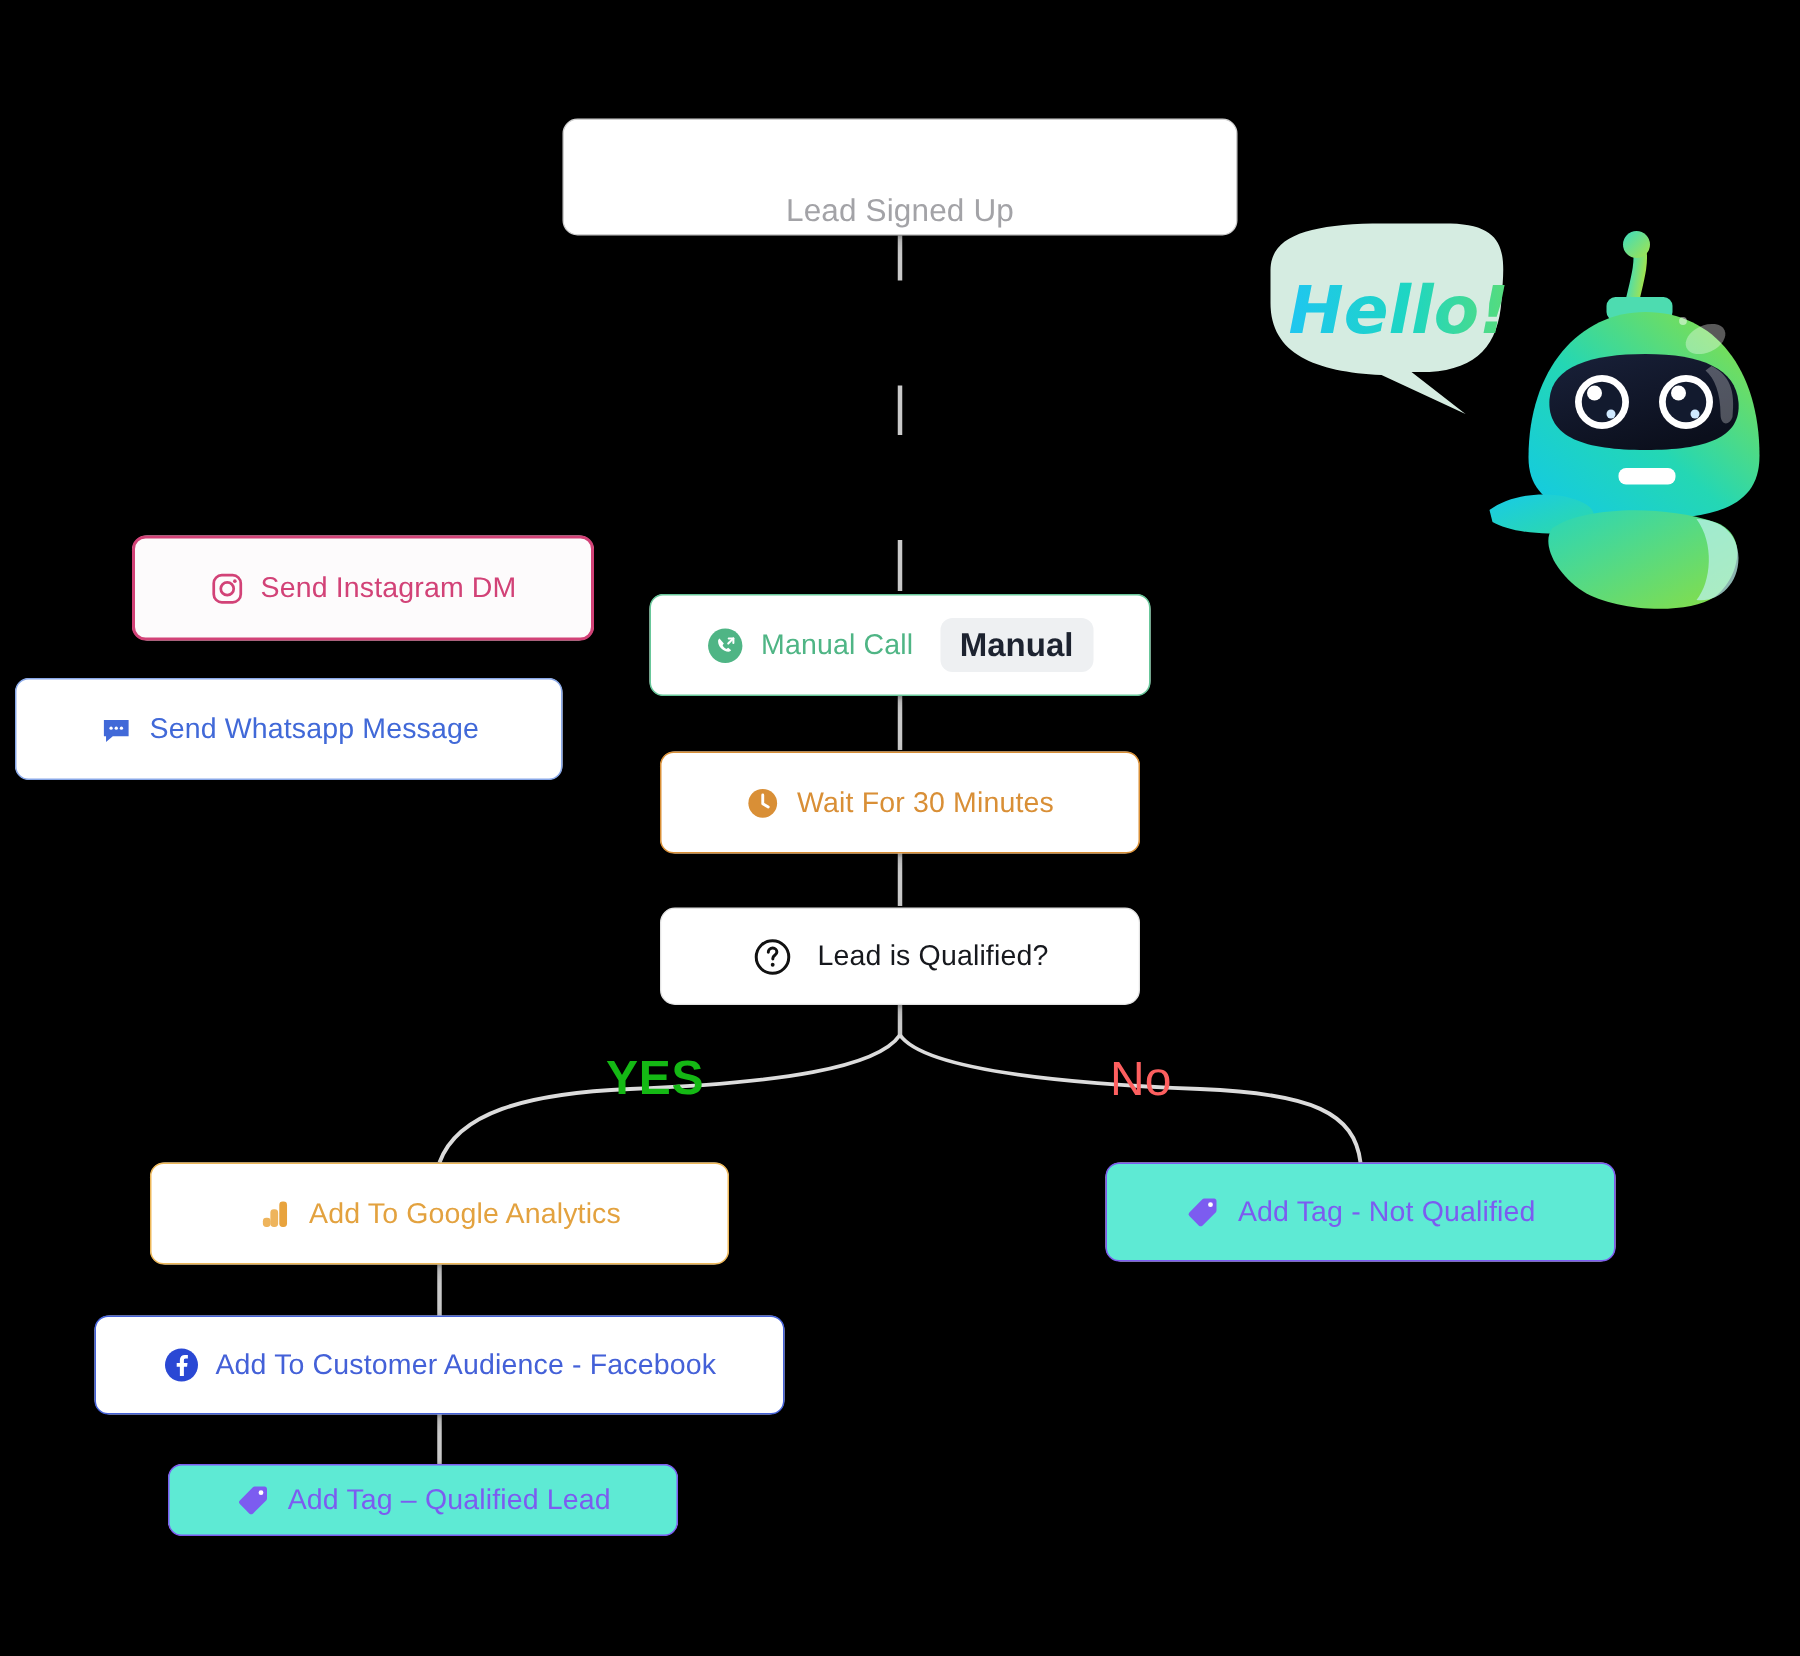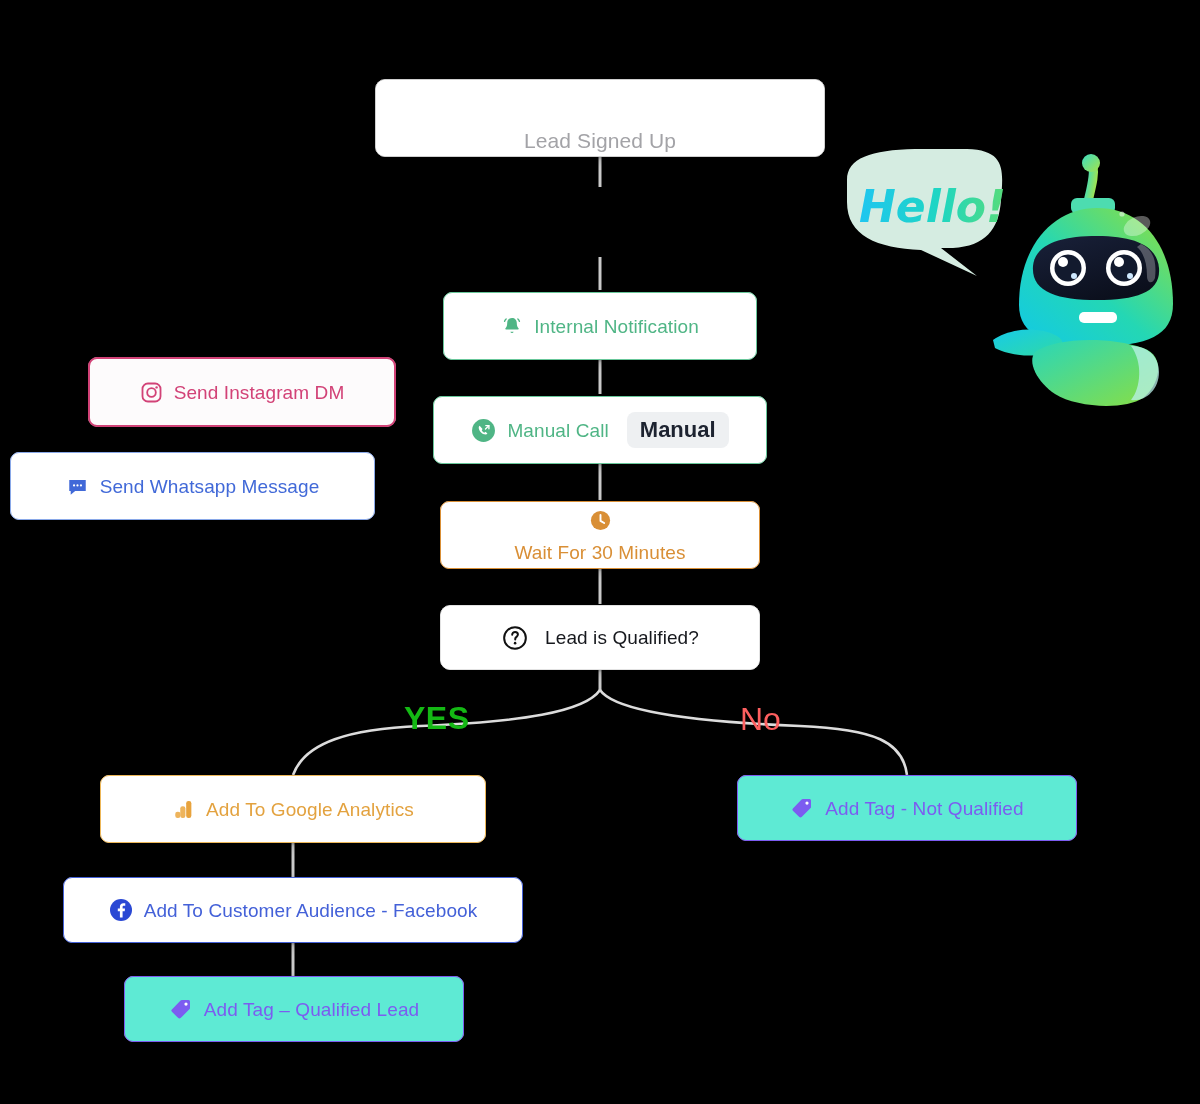--- a/index.html
+++ b/index.html
@@ -35,21 +35,21 @@
   .v-blue  .inner{border:2px solid #3355dd;}
   .v-blue  .lbl{color:#2c44cf;}
   .v-blue2 .inner{border:1.6px solid #89a8e8;}
   .v-blue2 .lbl{color:#4169d8;}
 
   
   .v-green .inner{border:1.6px solid #68c79a;}
   .v-green .lbl{color:#4fb585;}
 
   
-  .v-orange .inner{border:1.8px solid #d98f36;flex-direction:column;}
+  .v-orange .inner{border:1.8px solid #d98f36;}
   .v-orange .lbl{color:#d98f36;}
   .v-amber  .inner{border:1.8px solid #edb758;}
   .v-amber  .lbl{color:#e3a23f;}
 
   
   .v-pink{box-shadow:0 2px 4px rgba(0,0,0,.35),0 5px 12px rgba(0,0,0,.2);}
   .v-pink .inner{border:2.4px solid #d24277;background:#fdfbfc;}
   .v-pink .lbl{color:#d24277;}
 
   
@@ -102,33 +102,20 @@
     </g>
   </svg>
 
   <div class="node n-trigger" style="left:375px;top:79px;width:450px;height:78px;">
     <div class="inner" style="border:none;">
       <span class="lbl">Lead Signed Up</span>
     </div>
   </div>
 
 
-  <div class="node v-green" style="left:443px;top:292px;width:314px;height:68px;">
-    <div class="inner">
-      <span class="ico">
-        <svg width="22" height="22" viewBox="0 0 24 24">
-            <path d="M12 3.2c-3.1 0-5.2 2.3-5.2 5.3 0 3.9-1.1 5.2-1.9 6-0.5.5-.2 1.4.6 1.4h13c.8 0 1.1-.9.6-1.4-.8-.8-1.9-2.1-1.9-6 0-3-2.1-5.3-5.2-5.3z" fill="#4fb585"></path>
-            <path d="M10.2 18.4a1.9 1.9 0 0 0 3.6 0z" fill="#4fb585"></path>
-            <path d="M5.6 4.4 C4.6 5.2 4.1 6.1 3.9 7" stroke="#4fb585" stroke-width="1.5" fill="none" stroke-linecap="round"></path>
-            <path d="M18.4 4.4 C19.4 5.2 19.9 6.1 20.1 7" stroke="#4fb585" stroke-width="1.5" fill="none" stroke-linecap="round"></path>
-          </svg>
-      </span>
-      <span class="lbl">Internal Notification</span>
-    </div>
-  </div>
 
   <div class="node v-green" style="left:433px;top:396px;width:334px;height:68px;">
     <div class="inner">
       <span class="ico">
         <svg width="25" height="25" viewBox="0 0 24 24">
             <circle cx="12" cy="12" r="11" fill="#4fb585"></circle>
             <path d="M8.3 7.4c-.5.4-.9 1-.9 1.7 0 3.4 3.3 6.7 6.7 6.7.7 0 1.3-.4 1.7-.9l-1.9-1.6-1.2.8c-1-.5-1.9-1.4-2.4-2.4l.8-1.2z" fill="#fff"></path>
             <path d="M14.2 7.3h3v3" stroke="#fff" stroke-width="1.3" fill="none" stroke-linecap="round" stroke-linejoin="round"></path>
             <path d="M17.2 7.3 L13.9 10.6" stroke="#fff" stroke-width="1.3" stroke-linecap="round"></path>
           </svg>
@@ -184,21 +171,21 @@
         <svg width="23" height="23" viewBox="0 0 24 24">
           <rect x="14.8" y="3.2" width="5.4" height="17.6" rx="2.4" fill="#e8a33d"></rect>
           <rect x="8.6" y="8.6" width="5.4" height="12.2" rx="2.4" fill="#eeb45c"></rect>
           <rect x="3.4" y="14.4" width="5.4" height="6.4" rx="2.4" fill="#eeb45c"></rect>
         </svg>
       </span>
       <span class="lbl">Add To Google Analytics</span>
     </div>
   </div>
 
-  <div class="node v-purple" style="left:124px;top:976px;width:340px;height:66px;">
+  <div class="node v-purple" style="left:112px;top:976px;width:340px;height:48px;">
     <div class="inner">
       <span class="ico">
         <svg width="24" height="24" viewBox="0 0 24 24">
             <path d="M21 11.2V4.6c0-.9-.7-1.6-1.6-1.6h-6.6c-.5 0-.9.2-1.2.5L2.9 12.4a1.6 1.6 0 0 0 0 2.3l6.4 6.4c.6.6 1.6.6 2.3 0l9-9c.3-.3.4-.8.4-1.2z" fill="#7c5cf0"></path>
             <circle cx="17" cy="7.1" r="1.6" fill="#fff"></circle>
           </svg>
       </span>
       <span class="lbl">Add Tag – Qualified Lead</span>
     </div>
   </div>

